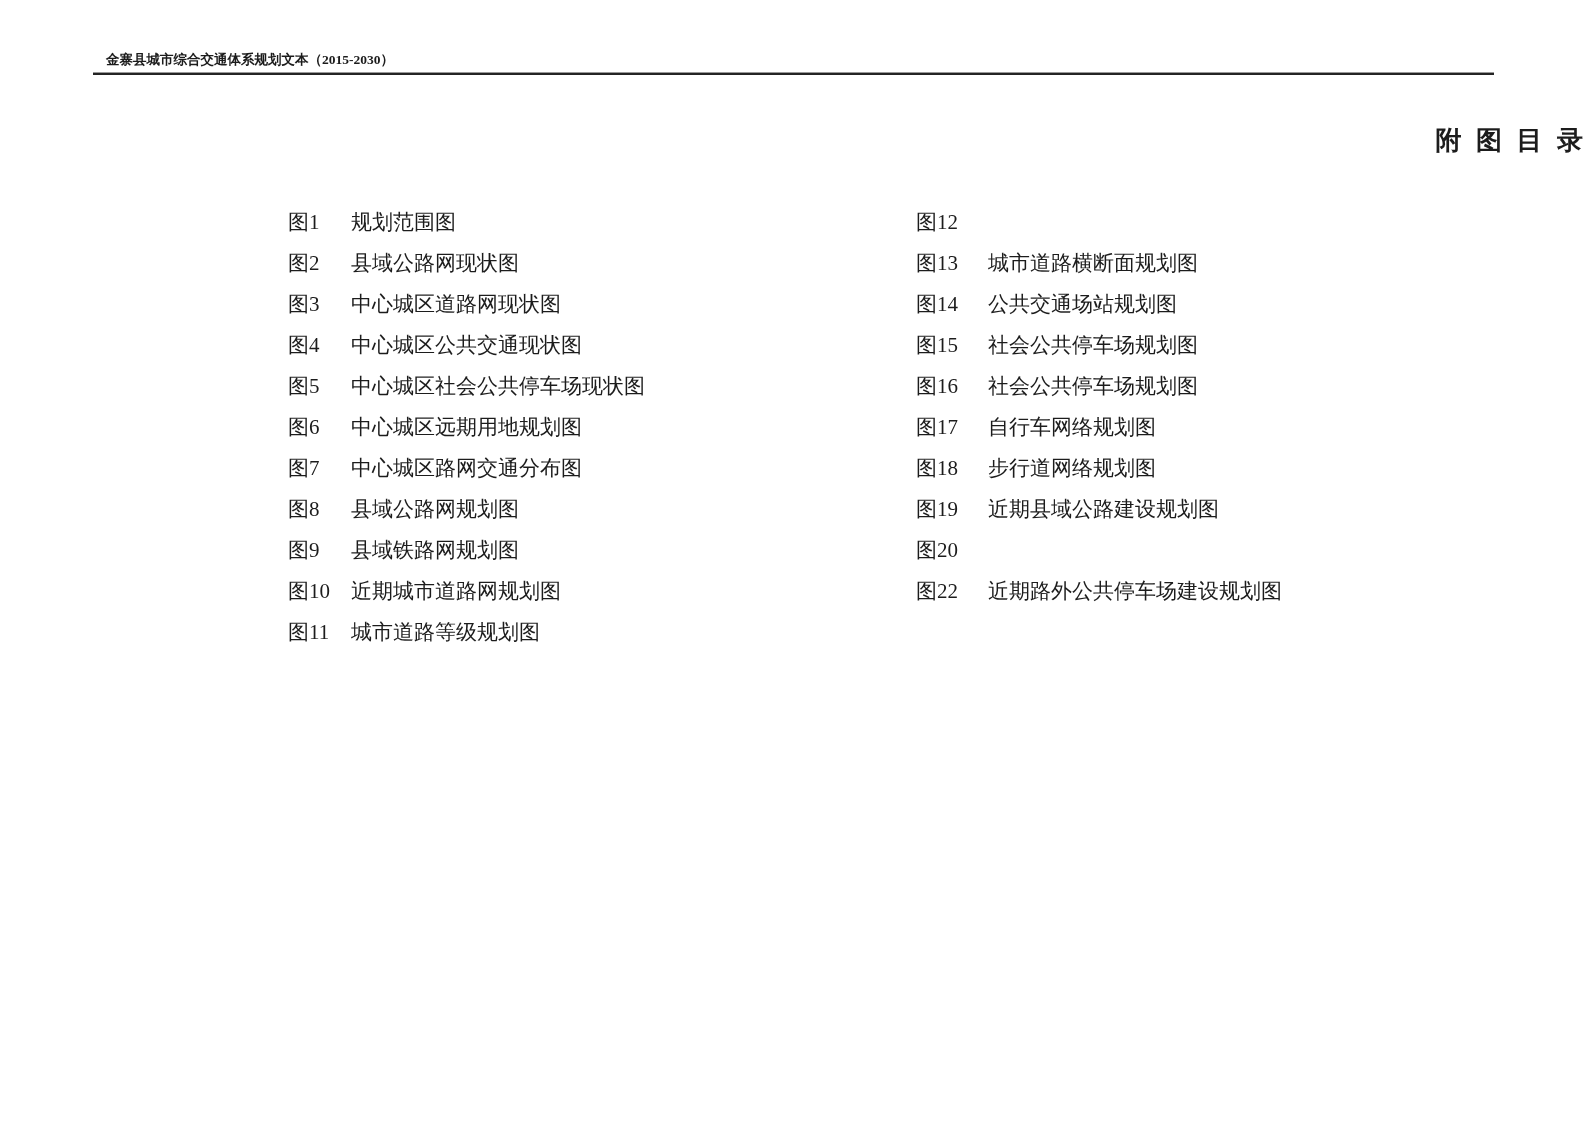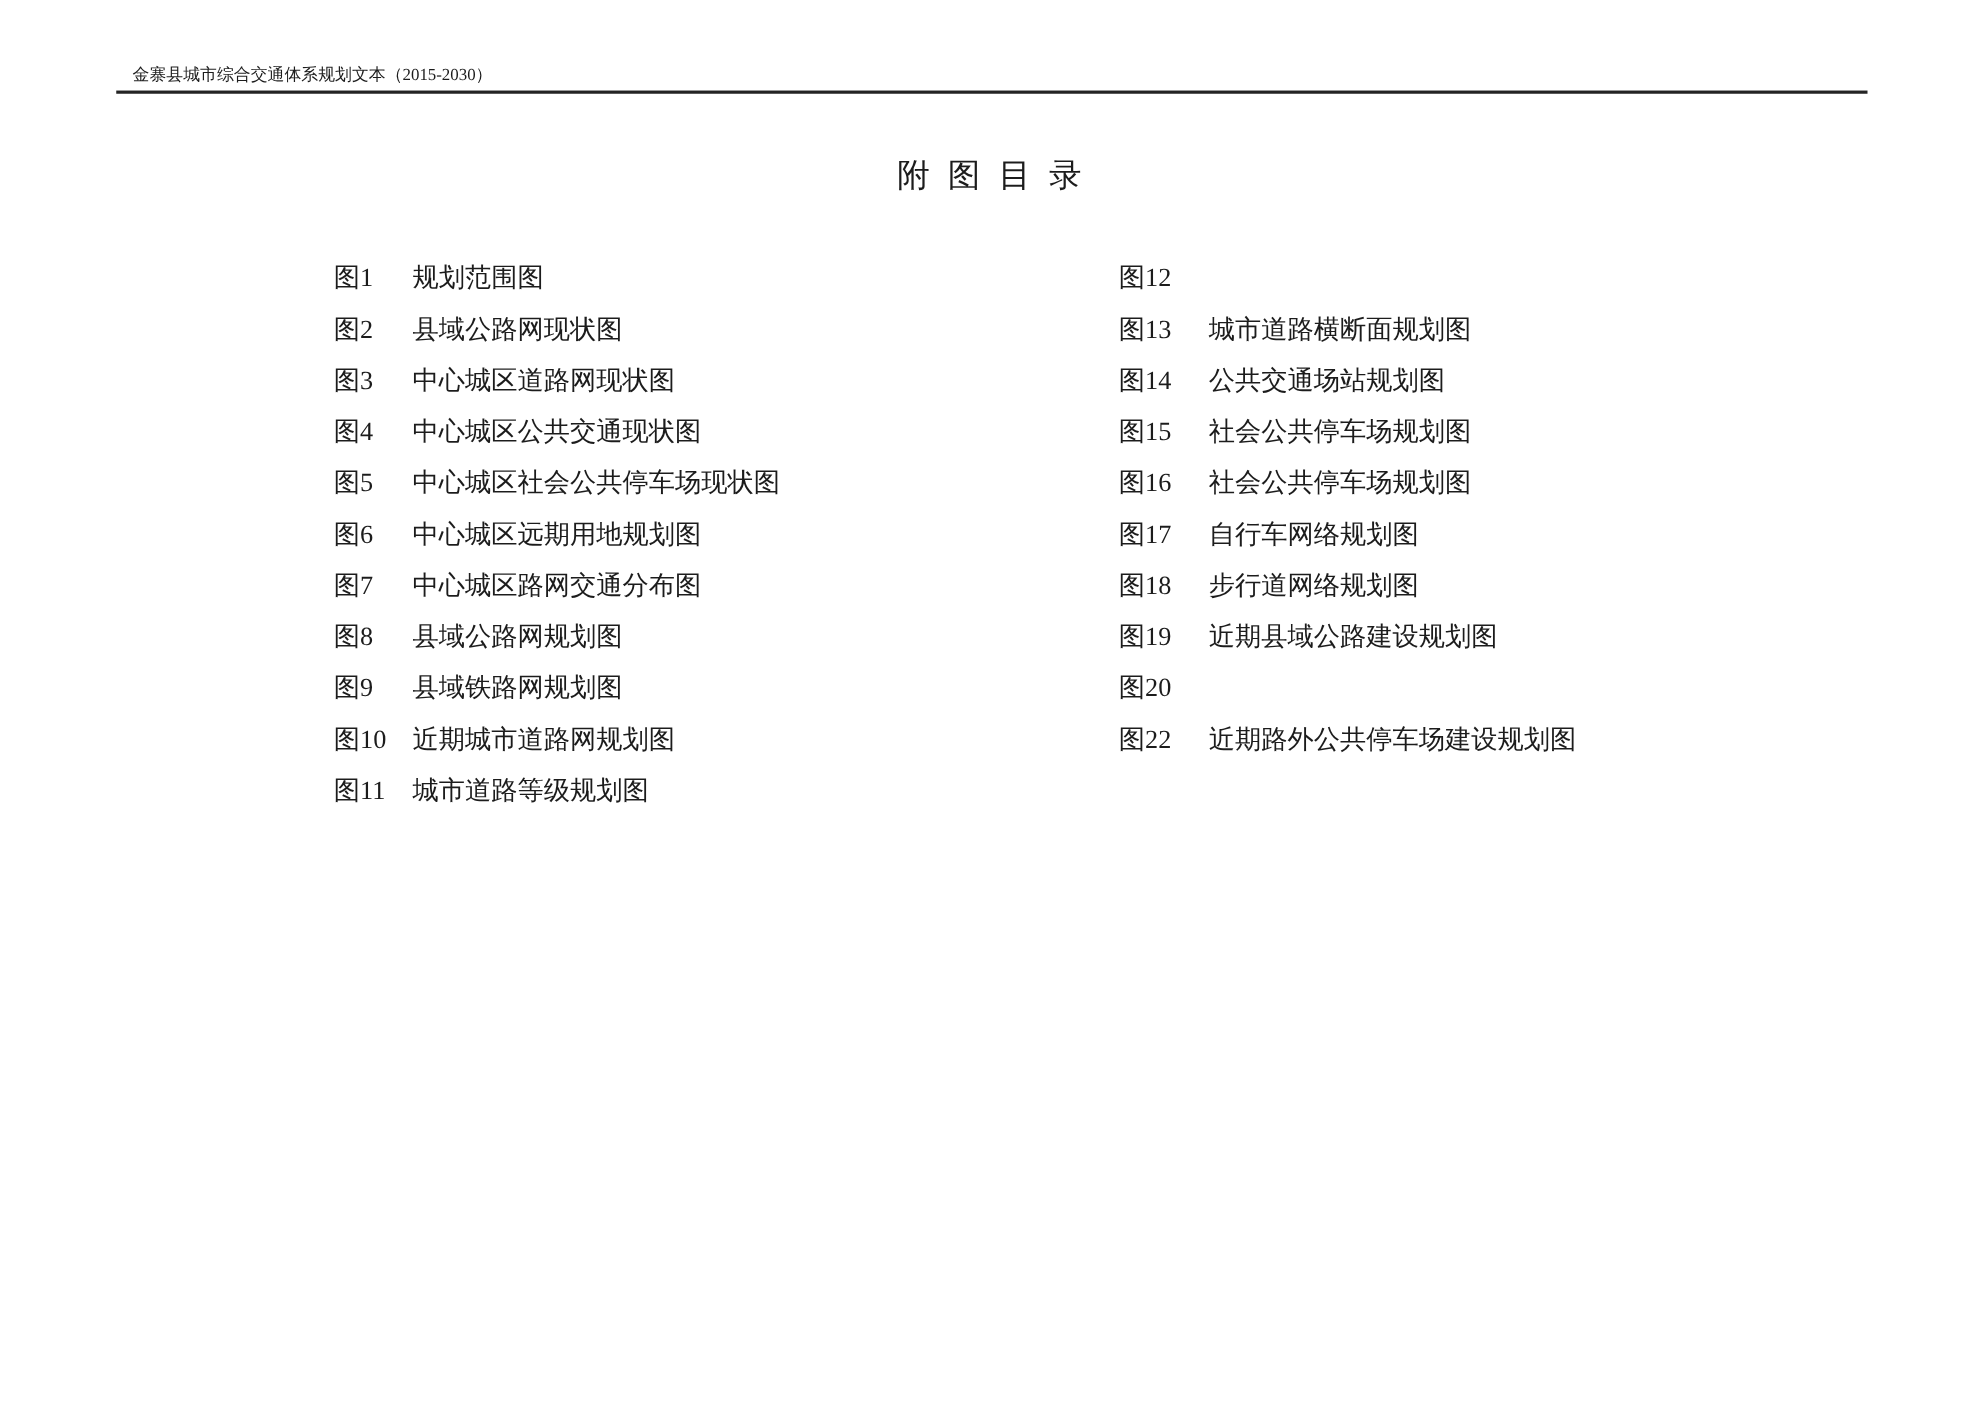--- a/index.html
+++ b/index.html
@@ -22,46 +22,47 @@
   }
   .page {
     position: absolute;
     inset: 0;
   }
   .header-text {
     position: absolute;
     left: 106px;
     top: 51px;
     font-size: 13.5px;
-    font-weight: normal;
+    font-weight: bold;
     white-space: nowrap;
   }
   .header-rule {
     position: absolute;
     left: 93px;
     top: 72px;
     width: 1401px;
     height: 3px;
     background: linear-gradient(to bottom, #9a9a9a 0 1px, var(--rule) 1px 3px);
   }
   .title {
     position: absolute;
     top: 123px;
     left: 0;
     width: 100%;
     margin: 0;
-    text-align: center;
+    text-align: right;
     font-size: 26px;
-    font-weight: normal;
+    font-weight: bold;
     letter-spacing: 4px;
     white-space: nowrap;
   }
   .col {
     position: absolute;
     top: 202px;
+    margin-left: 21px;
   }
   .col-left  { left: 267px; }
   .col-right { left: 895px; }
   .row {
     height: 41px;
     line-height: 41px;
     font-size: 21px;
     display: flex;
     white-space: nowrap;
   }

